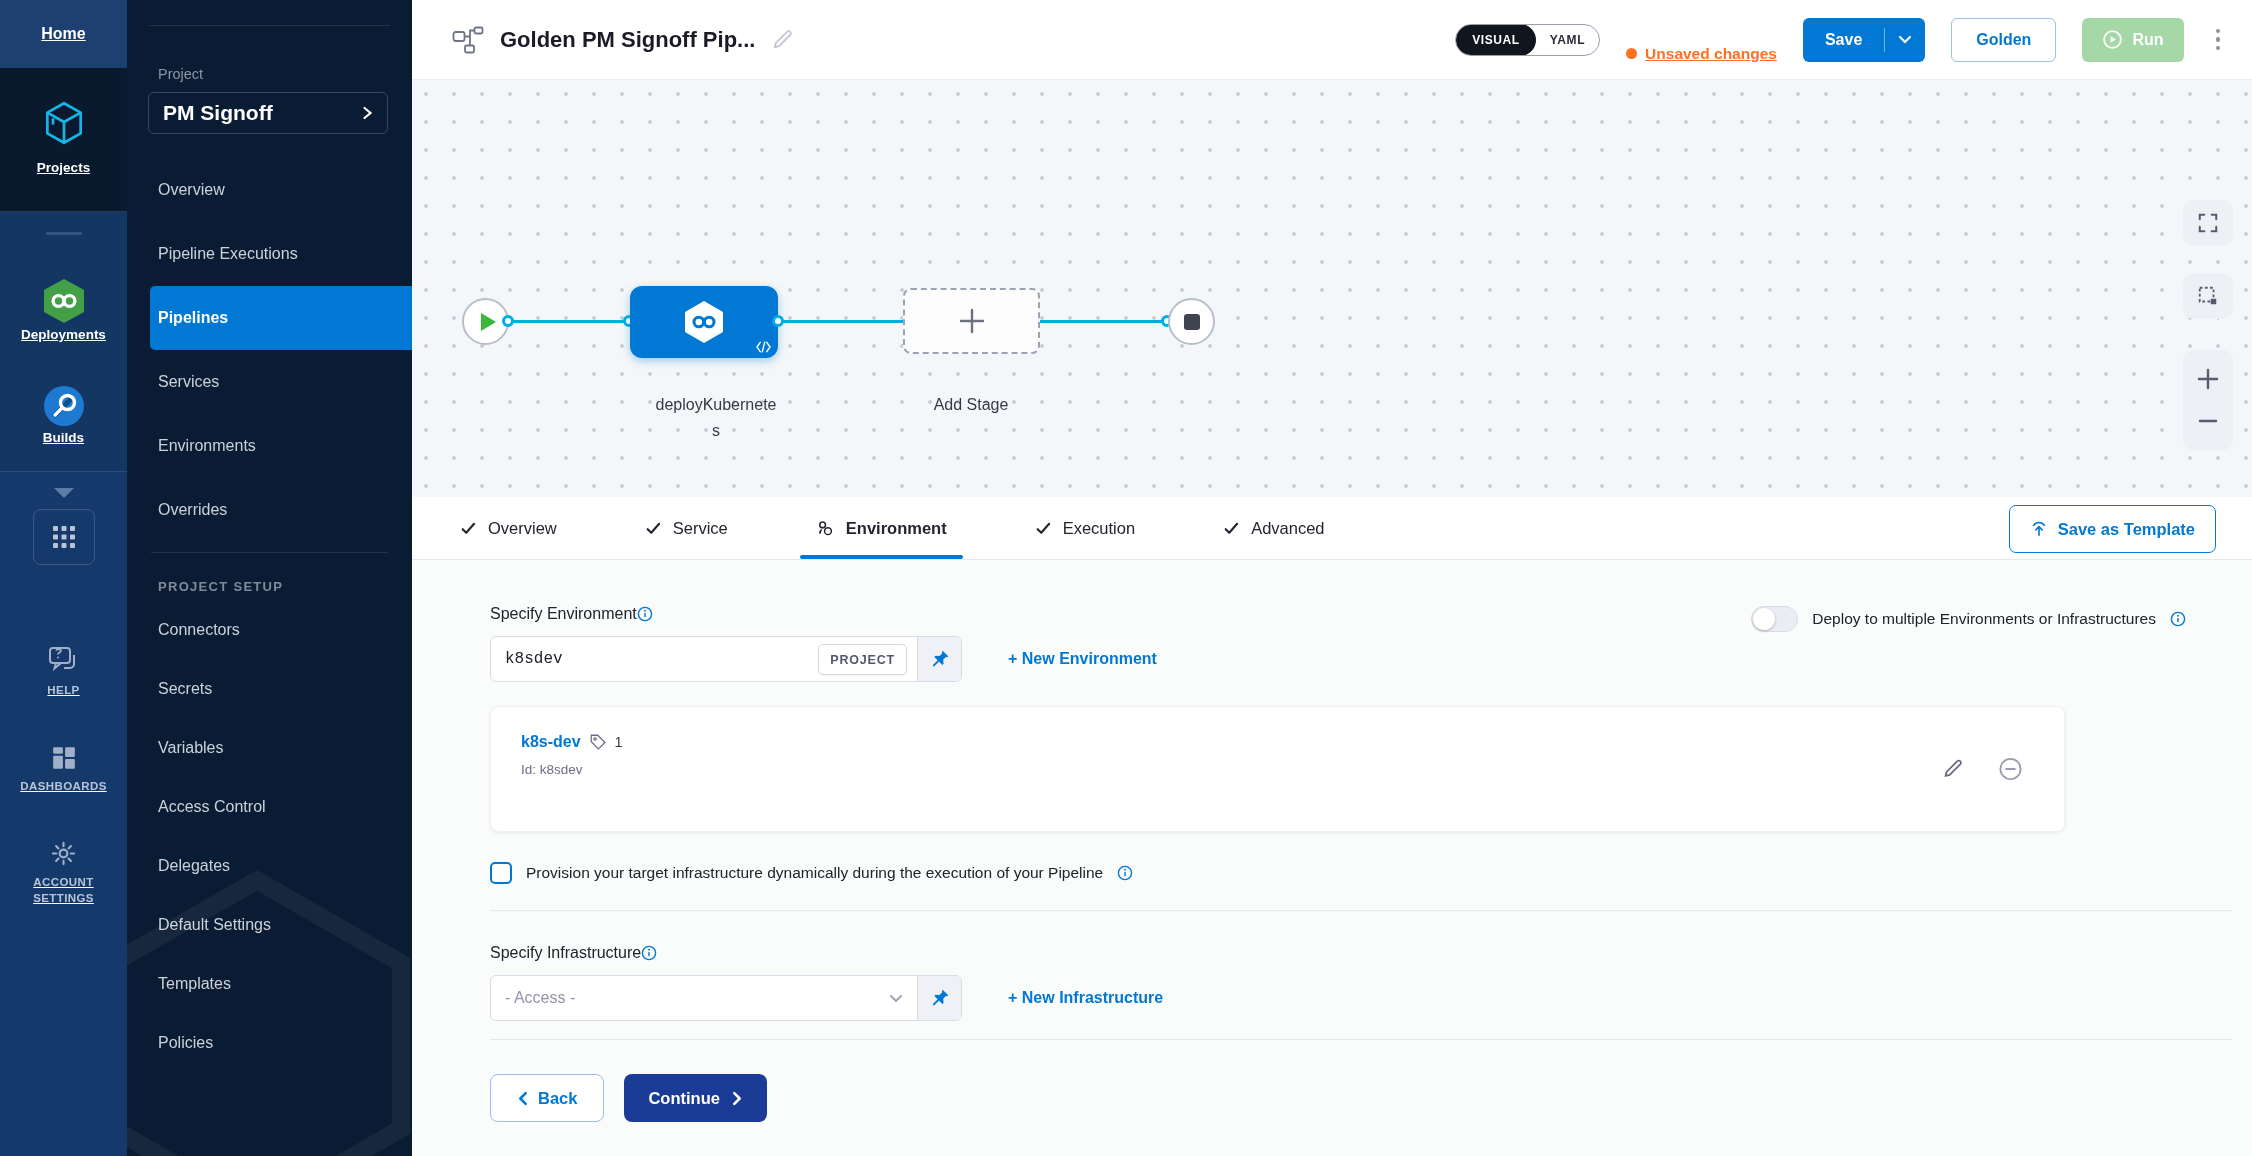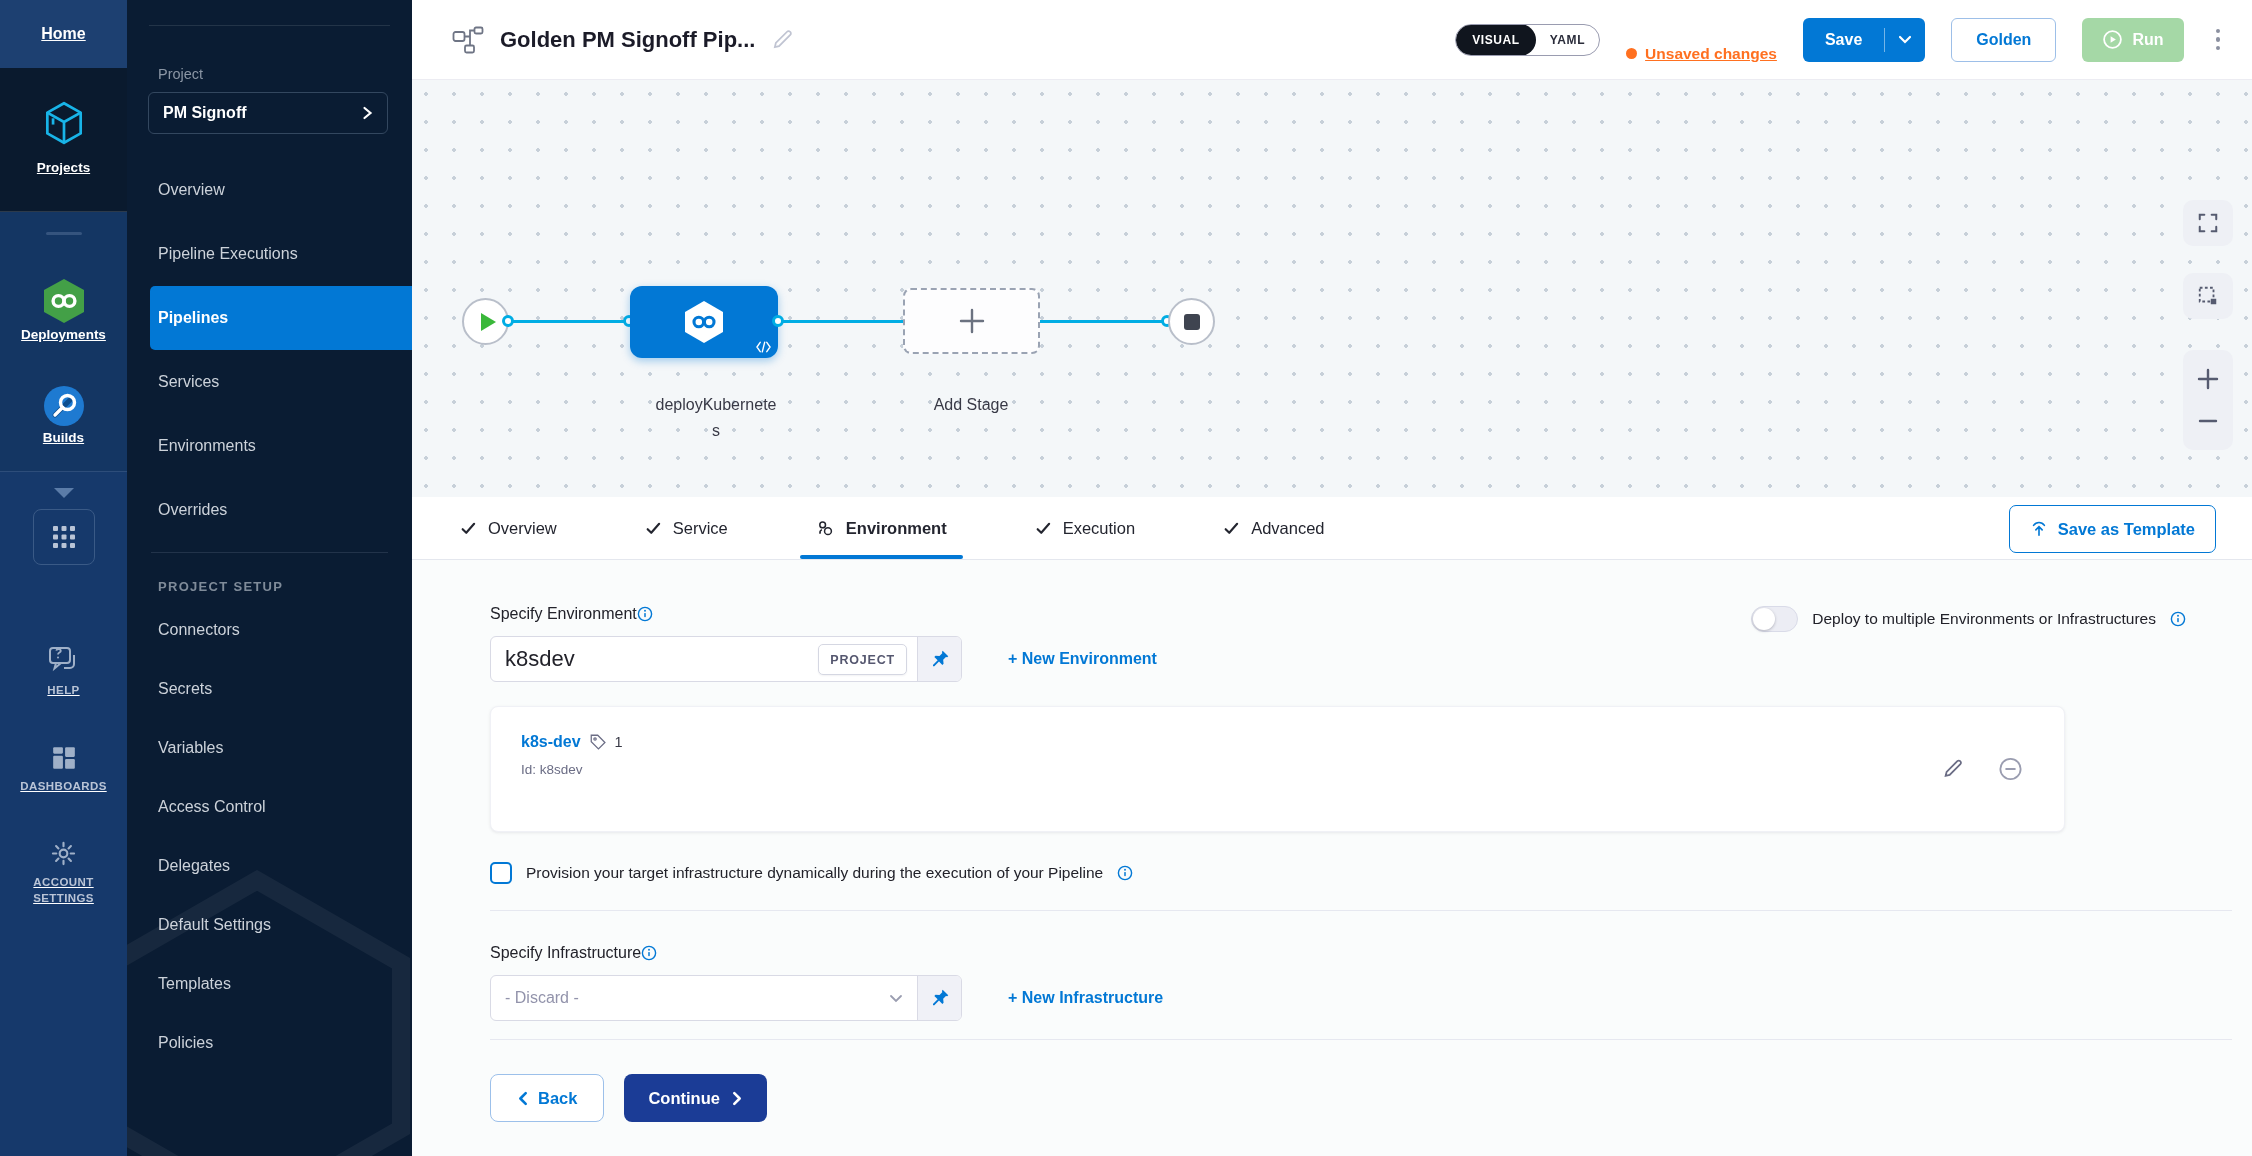--- a/index.html
+++ b/index.html
@@ -24,21 +24,21 @@
   .rail-small { display:flex; flex-direction:column; align-items:center; gap:8px; cursor:pointer; text-align:center; }
   .rail-small-label { font-size:11.5px; font-weight:bold; color:#b9c4d6; letter-spacing:.4px; width:92px; line-height:1.35; }
   .mt80 { margin-top:80px; } .mt46 { margin-top:46px; }
 
   
   .subnav { width:285px; flex-shrink:0; background:#0a1c33; position:relative; overflow:hidden; }
   .subnav-topline { position:absolute; top:25px; left:22px; right:22px; height:1px; background:#233448; }
   .project-label { margin:66px 0 10px 31px; font-size:14.5px; color:#8b96a5; }
   .project-select { margin-left:21px; width:240px; height:42px; border:1px solid #33475f; border-radius:6px;
                     display:flex; align-items:center; justify-content:space-between; padding:0 14px 0 14px;
-                    color:#fff; font-weight:bold; font-size:16px; cursor:pointer; }
+                    color:#fff; font-weight:bold; font-size:21px; cursor:pointer; }
   .nav-list { margin-top:24px; }
   .nav-item { height:64px; display:flex; align-items:center; padding-left:31px; font-size:16px; color:#ccd2da; cursor:pointer; }
   .nav-item.active { background:#0278d5; color:#fff; font-weight:bold; margin-left:23px; padding-left:8px;
                      border-radius:5px 0 0 5px; }
   .subnav-div { height:1px; background:#22334a; margin:10px 24px 0 24px; }
   .setup-heading { margin:26px 0 6px 31px; font-size:13px; font-weight:bold; letter-spacing:1.3px; color:#7f8b99; }
   .setup-item { height:59px; display:flex; align-items:center; padding-left:31px; font-size:16px; color:#ccd2da; cursor:pointer; }
   .watermark { position:absolute; bottom:-70px; left:-50px; opacity:.05; pointer-events:none; }
 
   
@@ -106,21 +106,21 @@
   .save-template { position:absolute; right:36px; top:8px; height:48px; background:#fff; border:1.5px solid #0278d5;
                    border-radius:7px; color:#0278d5; font-weight:bold; font-size:16.5px; display:flex;
                    align-items:center; gap:10px; padding:0 20px; cursor:pointer; }
 
   
   .form { flex:1; position:relative; padding:44px 66px 0 78px; background:#fafcfc; }
   .field-label { display:flex; align-items:center; font-size:16px; color:#22222a; height:20px; }
   .env-row { margin-top:12px; display:flex; align-items:center; }
   .input-group { display:flex; width:472px; height:46px; border:1px solid #d9dae5; border-radius:6px; background:#fff;
                  overflow:hidden; }
-  .text-input { flex:1; border:none; outline:none; font-family:Liberation Sans, sans-serif; font-size:22px; color:#22222a; padding:0 14px;
+  .text-input { flex:1; border:none; outline:none; font-family:Liberation Mono, monospace; font-size:16px; color:#22222a; padding:0 14px;
                 position:relative; background:transparent; min-width:0; }
   .input-wrap { flex:1; position:relative; display:flex; }
   .scope-badge { position:absolute; right:10px; top:7px; height:31px; display:flex; align-items:center; padding:0 11px;
                  border:1px solid #d5d7e2; border-radius:5px; font-size:12.5px; font-weight:bold; letter-spacing:.8px;
                  color:#55576f; background:#fff; box-shadow:0 1px 2px rgba(40,41,61,.06); }
   .pin-btn { width:44px; border-left:1px solid #d9dae5; background:#f0f1f7; display:flex; align-items:center;
              justify-content:center; cursor:pointer; }
   .blue-link { color:#0278d5; font-weight:bold; font-size:16px; margin-left:46px; cursor:pointer; }
   .toggle-row { position:absolute; top:46px; right:66px; display:flex; align-items:center; gap:14px;
                 font-size:15.5px; color:#22222a; }
@@ -523,21 +523,21 @@
         <svg width="16" height="16" viewBox="0 0 16 16">
           <circle cx="8" cy="8" r="6.6" fill="none" stroke="#0278d5" stroke-width="1.4"></circle>
           <rect x="7.25" y="6.9" width="1.5" height="4.3" rx=".7" fill="#0278d5"></rect>
             <circle cx="8" cy="4.7" r=".95" fill="#0278d5"></circle>
         </svg>
       </div>
 
       <div class="select-row">
         <div class="input-group">
           <div class="select-box">
-            <span>- Discard -</span>
+            <span>- Access -</span>
             <svg width="14" height="9" viewBox="0 0 14 9" fill="none" stroke="#9a9db0" stroke-width="1.8" stroke-linecap="round">
                 <path d="M2 2l5 5 5-5"></path>
               </svg>
           </div>
           <div class="pin-btn">
             <svg width="20" height="20" viewBox="0 0 24 24" fill="#0278d5">
               <path d="M15.2 2.1l6.7 6.7-1.2 1.1-1.6-.3-3.3 3.3.5 4.8-1.5 1.4-4-4-5.6 5.7-1.5-.2-.2-1.5 5.7-5.6-4-4 1.4-1.5 4.8.5 3.3-3.3-.3-1.6z"></path>
             </svg>
           </div>
         </div>

